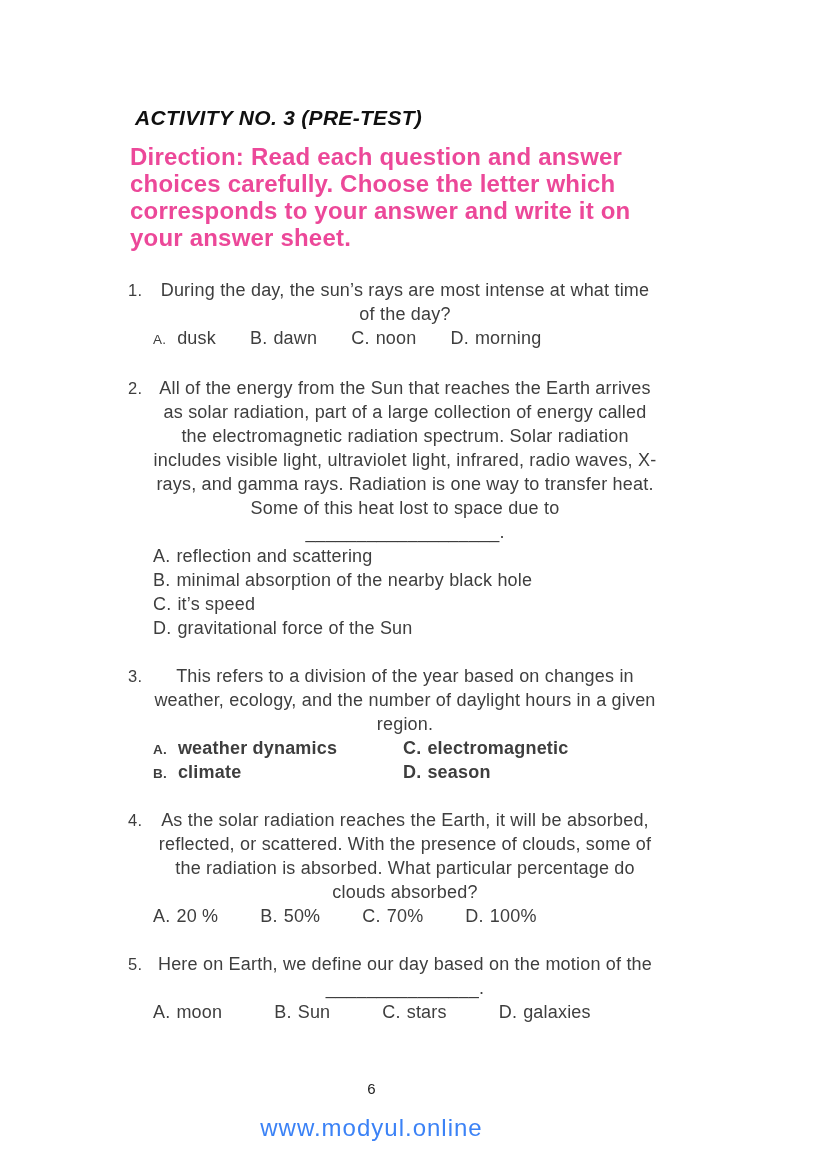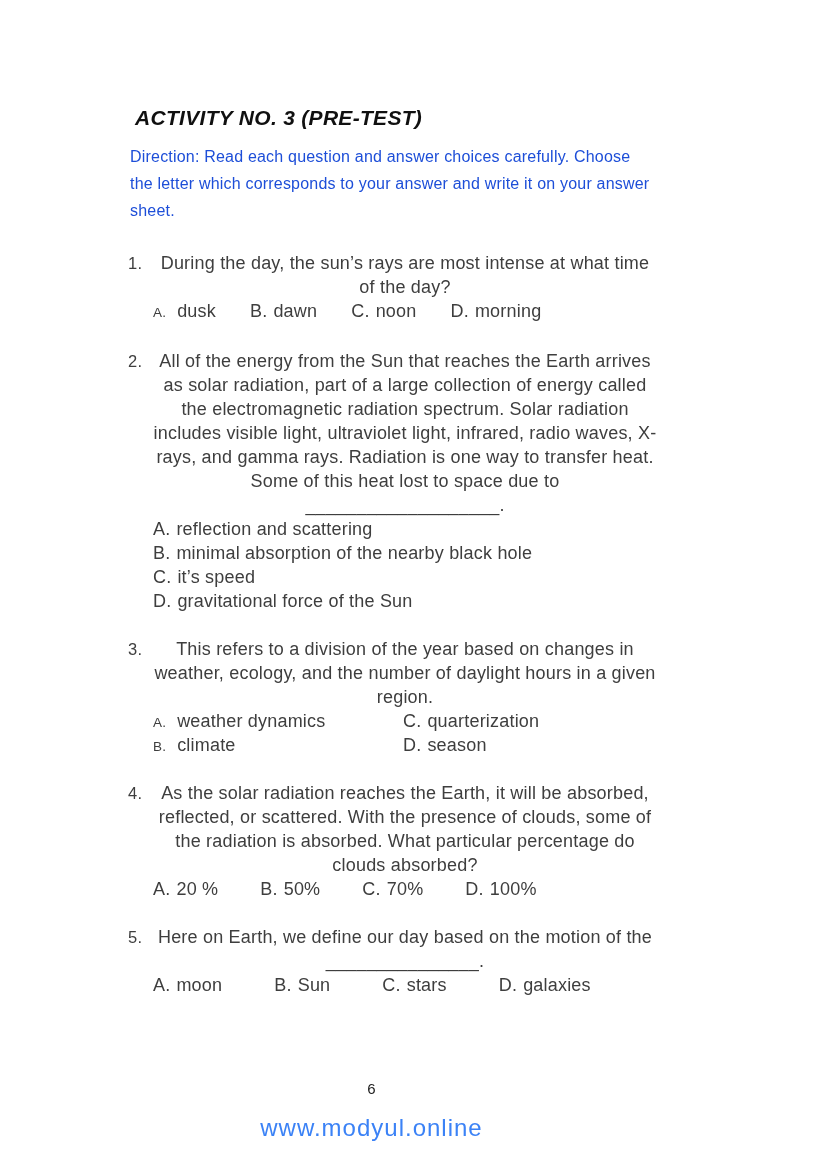--- a/index.html
+++ b/index.html
@@ -20,25 +20,25 @@
     margin: 0 0 13px 7px;
     font-size: 21px;
     font-weight: 700;
     font-style: italic;
     letter-spacing: 0.3px;
     color: #101010;
   }
   .direction {
     margin: 0 0 27px 2px;
     max-width: 582px;
-    font-size: 16px;
-    font-weight: 400;
+    font-size: 24px;
+    font-weight: 700;
     line-height: 27px;
     letter-spacing: 0.2px;
-    color: #1d4ed8;
+    color: #ec4899;
   }
   .question {
     display: flex;
     align-items: flex-start;
     margin-bottom: 24px;
     font-size: 18px;
     line-height: 24px;
     letter-spacing: 0.2px;
   }
   .qnum {
@@ -52,20 +52,21 @@
   .opts-inline { display: flex; flex-wrap: wrap; }
   .opts-q1 .opt + .opt { margin-left: 34px; }
   .opts-q4 .opt + .opt { margin-left: 42px; }
   .opts-q5 .opt + .opt { margin-left: 52px; }
   .opts-stacked { display: flex; flex-direction: column; }
   .opts-grid {
     display: grid;
     grid-template-columns: 250px auto;
     grid-template-rows: repeat(2, 24px);
     grid-auto-flow: column;
+    font-weight: bold;
   }
   .opt { white-space: nowrap; }
   .opt-label { margin-right: 6px; }
   .opt-label.small {
     font-size: 13.5px;
     margin-right: 11px;
   }
   .page-number {
     position: absolute;
     left: 0; right: 0;
@@ -120,21 +121,21 @@
       </div>
     </div>
 
     <div class="question">
       <span class="qnum">3.</span>
       <div class="qbody">
         <p class="qtext">This refers to a division of the year based on changes in weather, ecology, and the number of daylight hours in a given region.</p>
         <div class="opts opts-grid">
           <span class="opt"><span class="opt-label small">A.</span><span class="opt-text">weather dynamics</span></span>
           <span class="opt"><span class="opt-label small">B.</span><span class="opt-text">climate</span></span>
-          <span class="opt"><span class="opt-label">C.</span><span class="opt-text">quarterization</span></span>
+          <span class="opt"><span class="opt-label">C.</span><span class="opt-text">electromagnetic</span></span>
           <span class="opt"><span class="opt-label">D.</span><span class="opt-text">season</span></span>
         </div>
       </div>
     </div>
 
     <div class="question">
       <span class="qnum">4.</span>
       <div class="qbody">
         <p class="qtext">As the solar radiation reaches the Earth, it will be absorbed, reflected, or scattered. With the presence of clouds, some of the radiation is absorbed. What particular percentage do clouds absorbed?</p>
         <div class="opts opts-inline opts-q4">

